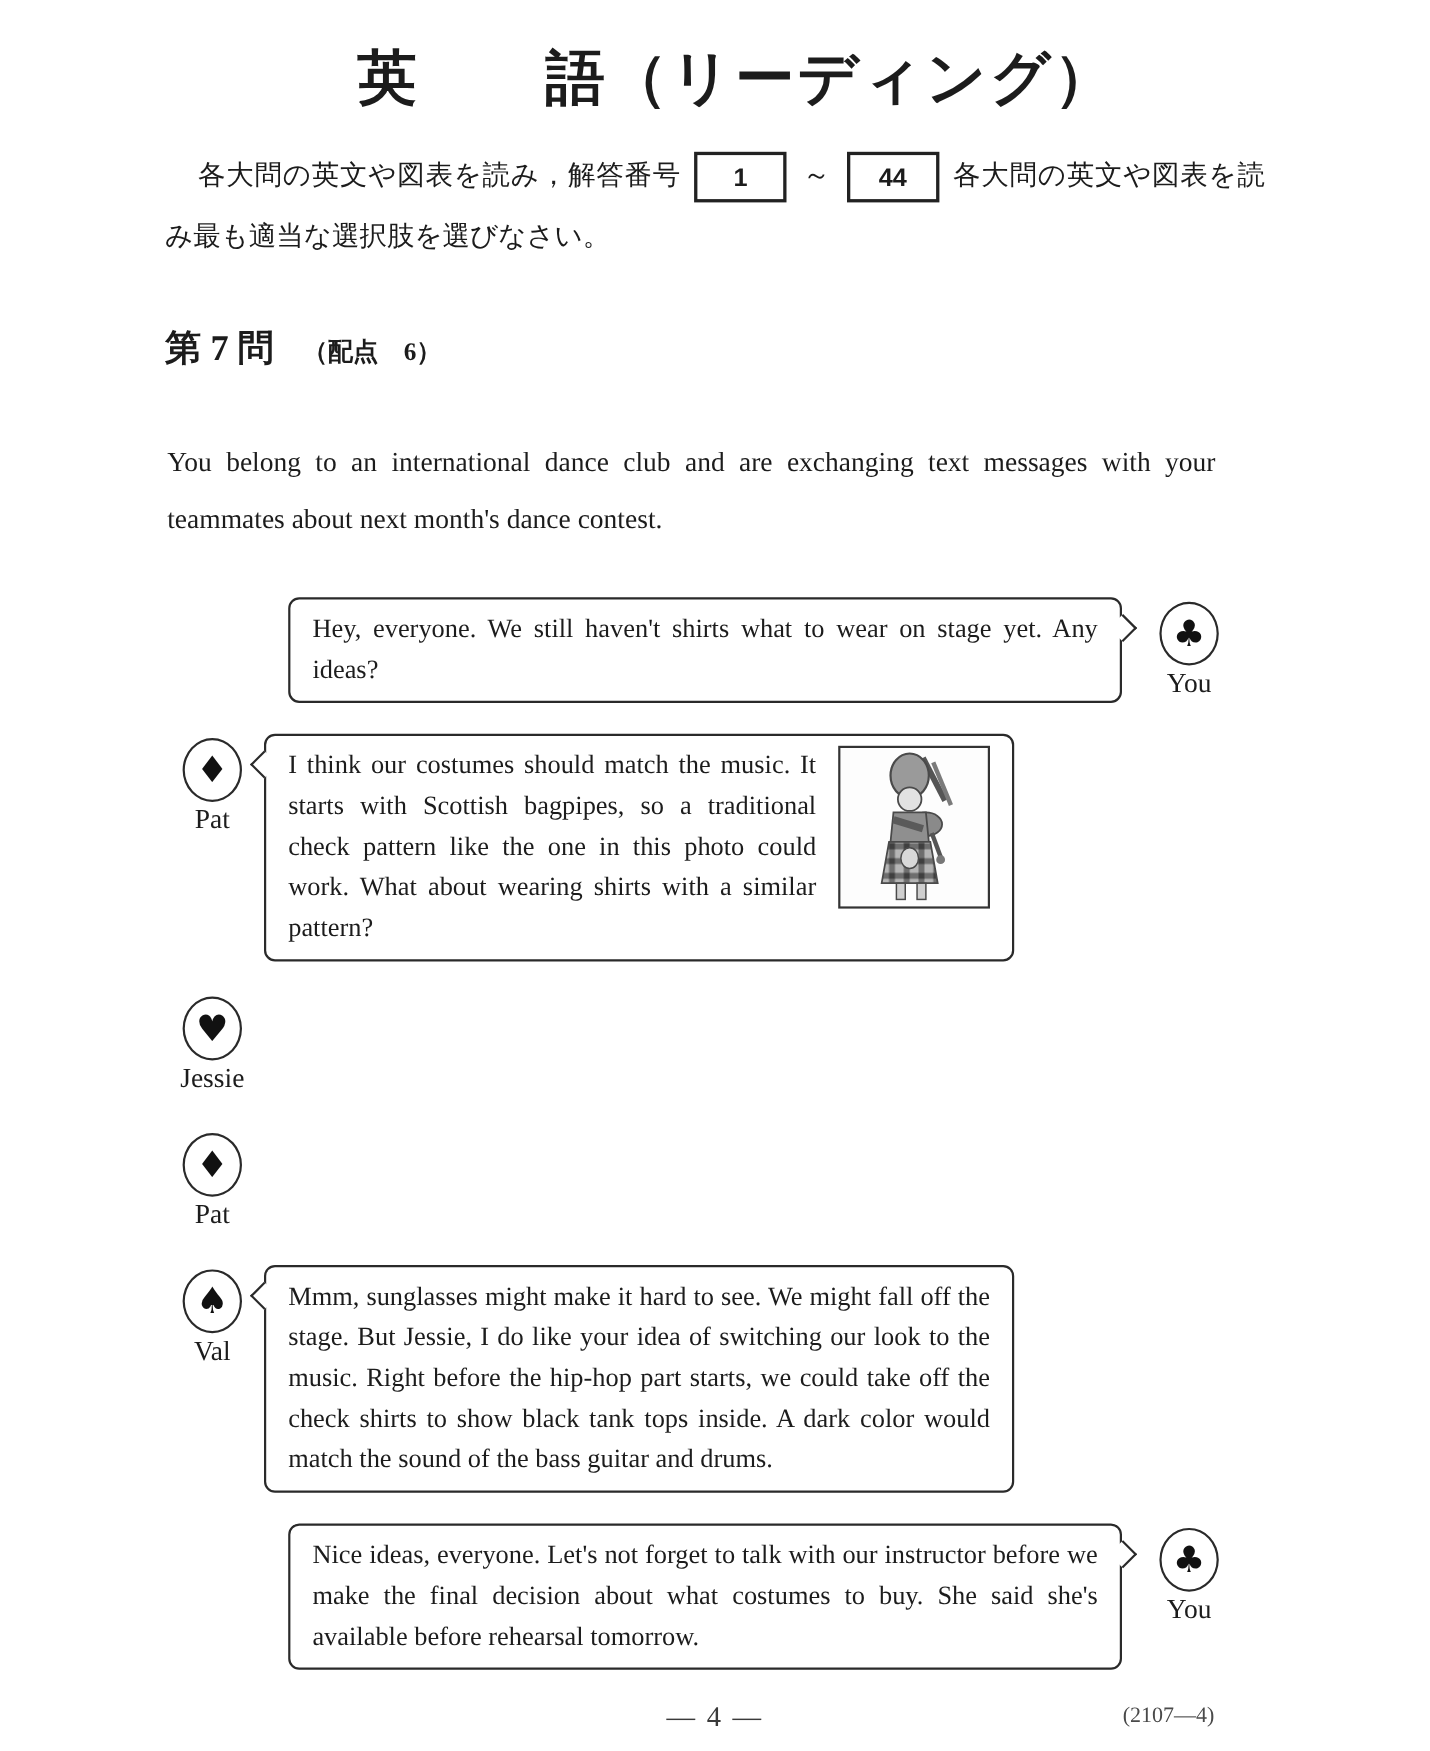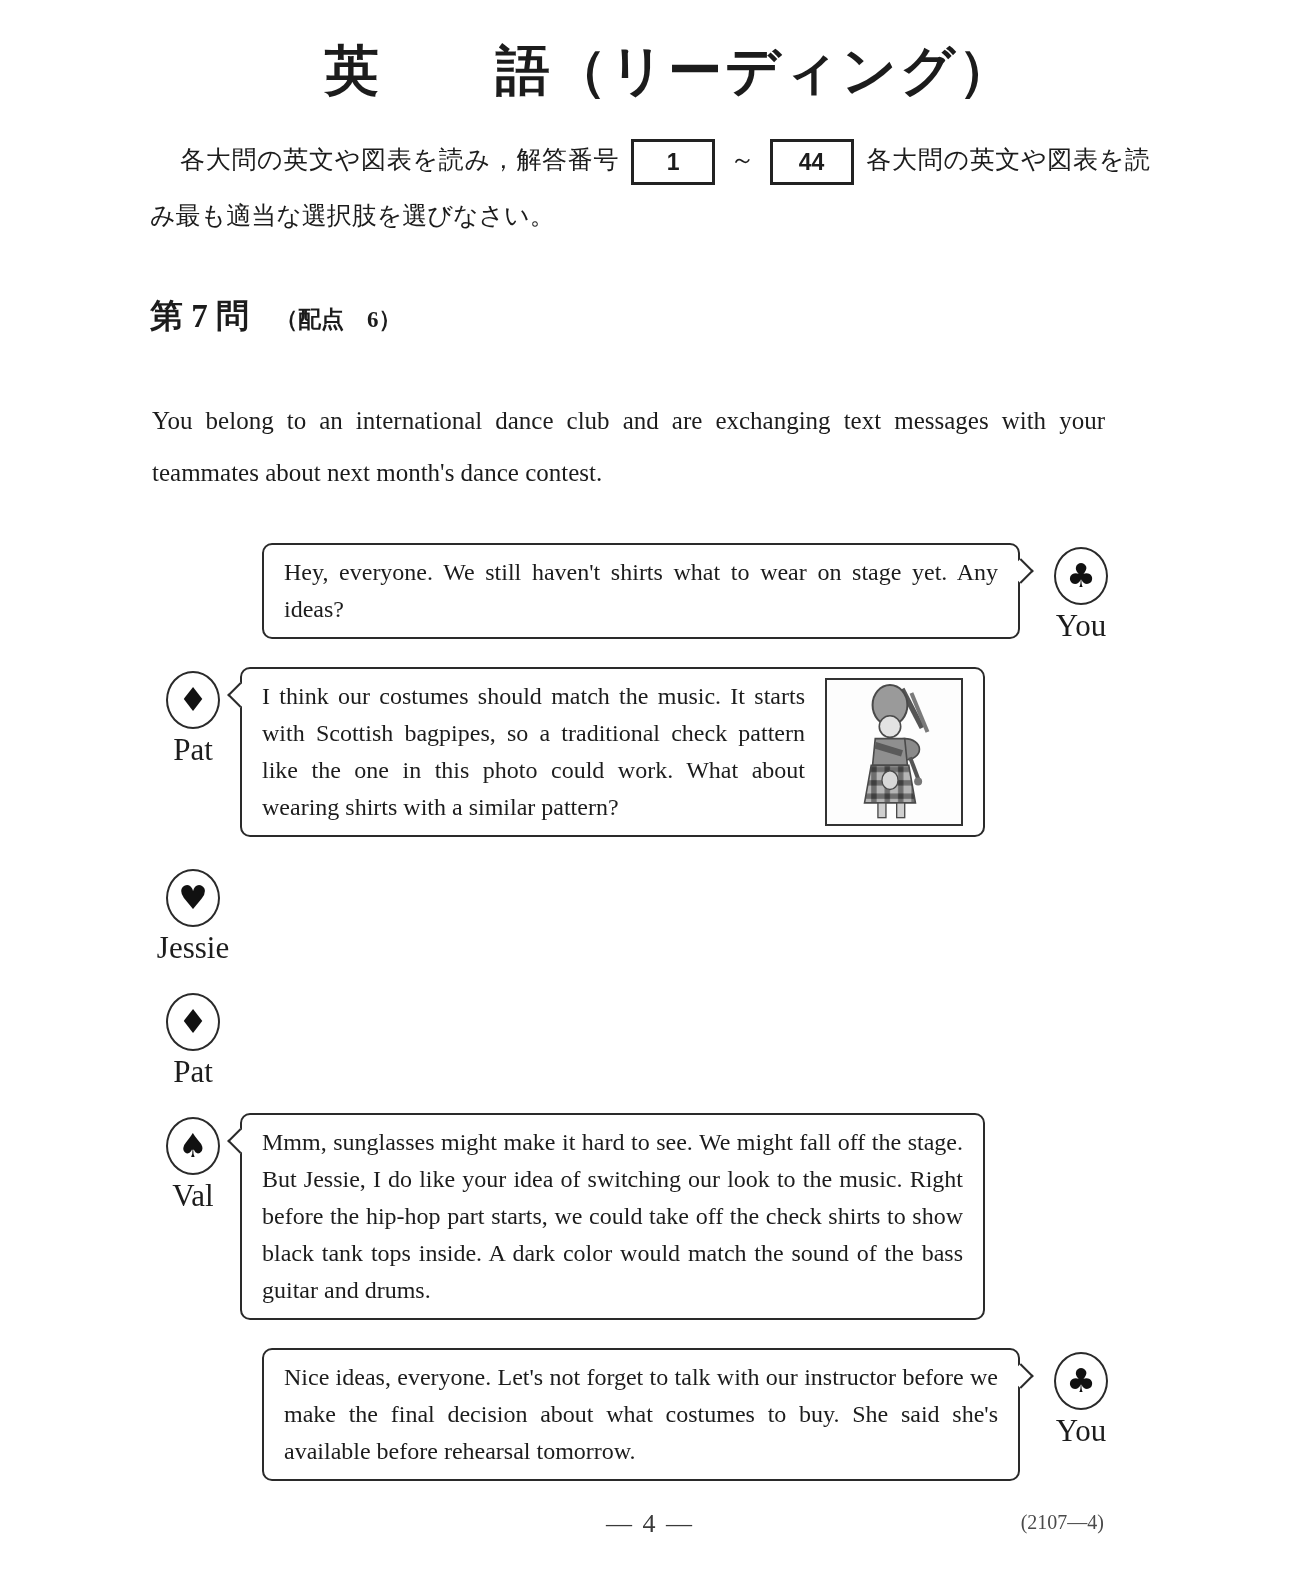--- a/index.html
+++ b/index.html
@@ -89,33 +89,33 @@
   }
   .suit {
     font-family: "DejaVu Sans", sans-serif;
     font-size: 33px;
     line-height: 1;
     color: #111;
   }
   .avatar-name {
     display: block;
     margin-top: 3px;
-    font-size: 31px;
+    font-size: 25px;
   }
   .bubble {
     position: relative;
     border: 2.5px solid #2a2a2a;
     border-radius: 10px;
     background: #fff;
     padding: 9px 20px;
     font-size: 24px;
     line-height: 37px;
     text-align: justify;
   }
-  .bubble-left  { margin-left: 240px; width: 745px; }
+  .bubble-left  { margin-left: 240px; width: 682px; }
   .bubble-right { margin-left: 262px; width: 758px; }
   .bubble p { margin: 0; }
   .tail {
     position: absolute;
     width: 18px;
     height: 18px;
     background: #fff;
     transform: rotate(45deg);
   }
   .tail-left {

